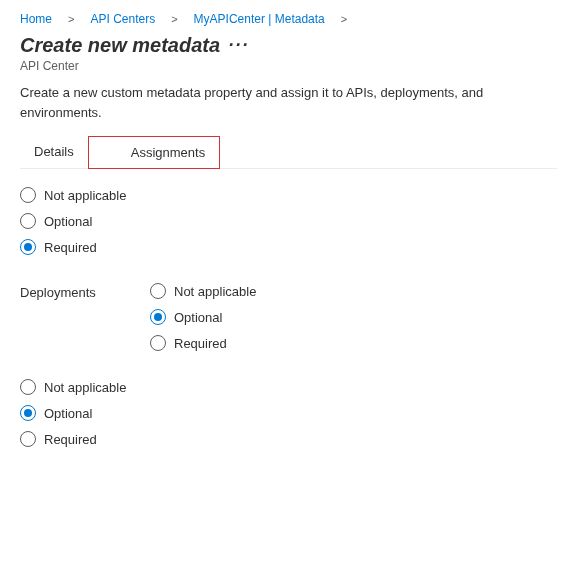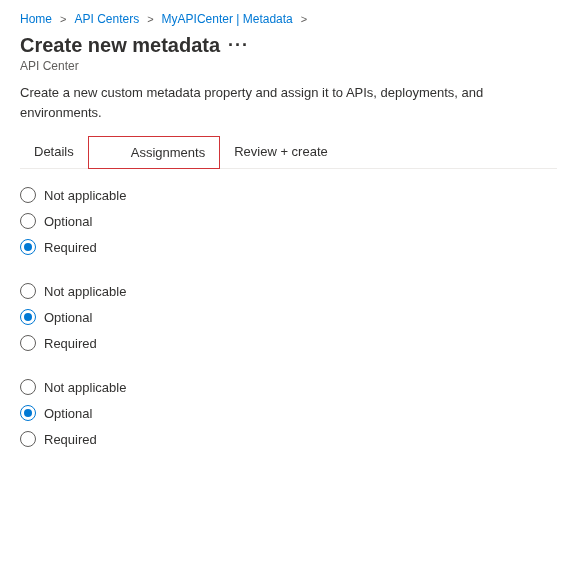--- a/index.html
+++ b/index.html
@@ -9,21 +9,21 @@
       color: #323130;
       background: #fff;
       width: 577px;
       min-height: 578px;
       padding: 12px 20px;
     }
 
     .breadcrumb {
       display: flex;
       align-items: center;
-      gap: 8px;
+      gap: 16px;
       font-size: 12px;
       color: #0078d4;
       margin-bottom: 8px;
     }
     .breadcrumb a {
       color: #0078d4;
       text-decoration: none;
       cursor: pointer;
     }
     .breadcrumb-sep {
@@ -31,20 +31,21 @@
       font-size: 11px;
     }
 
     .page-title {
       font-size: 20px;
       font-weight: 600;
       color: #323130;
       display: flex;
       align-items: center;
       gap: 8px;
+      font-style: italic;
     }
     .page-title-dots {
       font-size: 18px;
       color: #323130;
       cursor: pointer;
       letter-spacing: 1px;
     }
     .page-subtitle {
       font-size: 12px;
       color: #605e5c;
@@ -148,65 +149,65 @@
   <span>Create new metadata</span>
   <span class="page-title-dots">···</span>
 </div>
 <div class="page-subtitle">API Center</div>
 
 <div class="description">Create a new custom metadata property and assign it to APIs, deployments, and environments.</div>
 
 <div class="tabs">
   <div class="tab">Details</div>
   <div class="tab assignments-tab">Assignments</div>
-  <div class="tab">Review + create</div>
 </div>
 
 <div id="sections-container">
     <div class="section">
       <div class="radio-group">
         <label class="radio-item">
           <div class="radio-circle"></div>
           <span>Not applicable</span>
         </label>
         <label class="radio-item">
           <div class="radio-circle"></div>
           <span>Optional</span>
         </label>
         <label class="radio-item">
           <div class="radio-circle selected"></div>
+          <span>Required</span>
+        </label>
+      </div>
+    </div>
+    <div class="section">
+      <div class="section-label">Deployments</div>
+      <div class="radio-group">
+        <label class="radio-item">
+          <div class="radio-circle"></div>
+          <span>Not applicable</span>
+        </label>
+        <label class="radio-item">
+          <div class="radio-circle selected"></div>
+          <span>Optional</span>
+        </label>
+        <label class="radio-item">
+          <div class="radio-circle"></div>
           <span>Required</span>
         </label>
       </div>
     </div>
     <div class="section">
       <div class="radio-group">
         <label class="radio-item">
           <div class="radio-circle"></div>
           <span>Not applicable</span>
         </label>
         <label class="radio-item">
           <div class="radio-circle selected"></div>
           <span>Optional</span>
         </label>
         <label class="radio-item">
           <div class="radio-circle"></div>
           <span>Required</span>
         </label>
       </div>
     </div>
-    <div class="section">
-      <div class="radio-group">
-        <label class="radio-item">
-          <div class="radio-circle"></div>
-          <span>Not applicable</span>
-        </label>
-        <label class="radio-item">
-          <div class="radio-circle selected"></div>
-          <span>Optional</span>
-        </label>
-        <label class="radio-item">
-          <div class="radio-circle"></div>
-          <span>Required</span>
-        </label>
-      </div>
-    </div>
   </div>
 
 </body></html>

